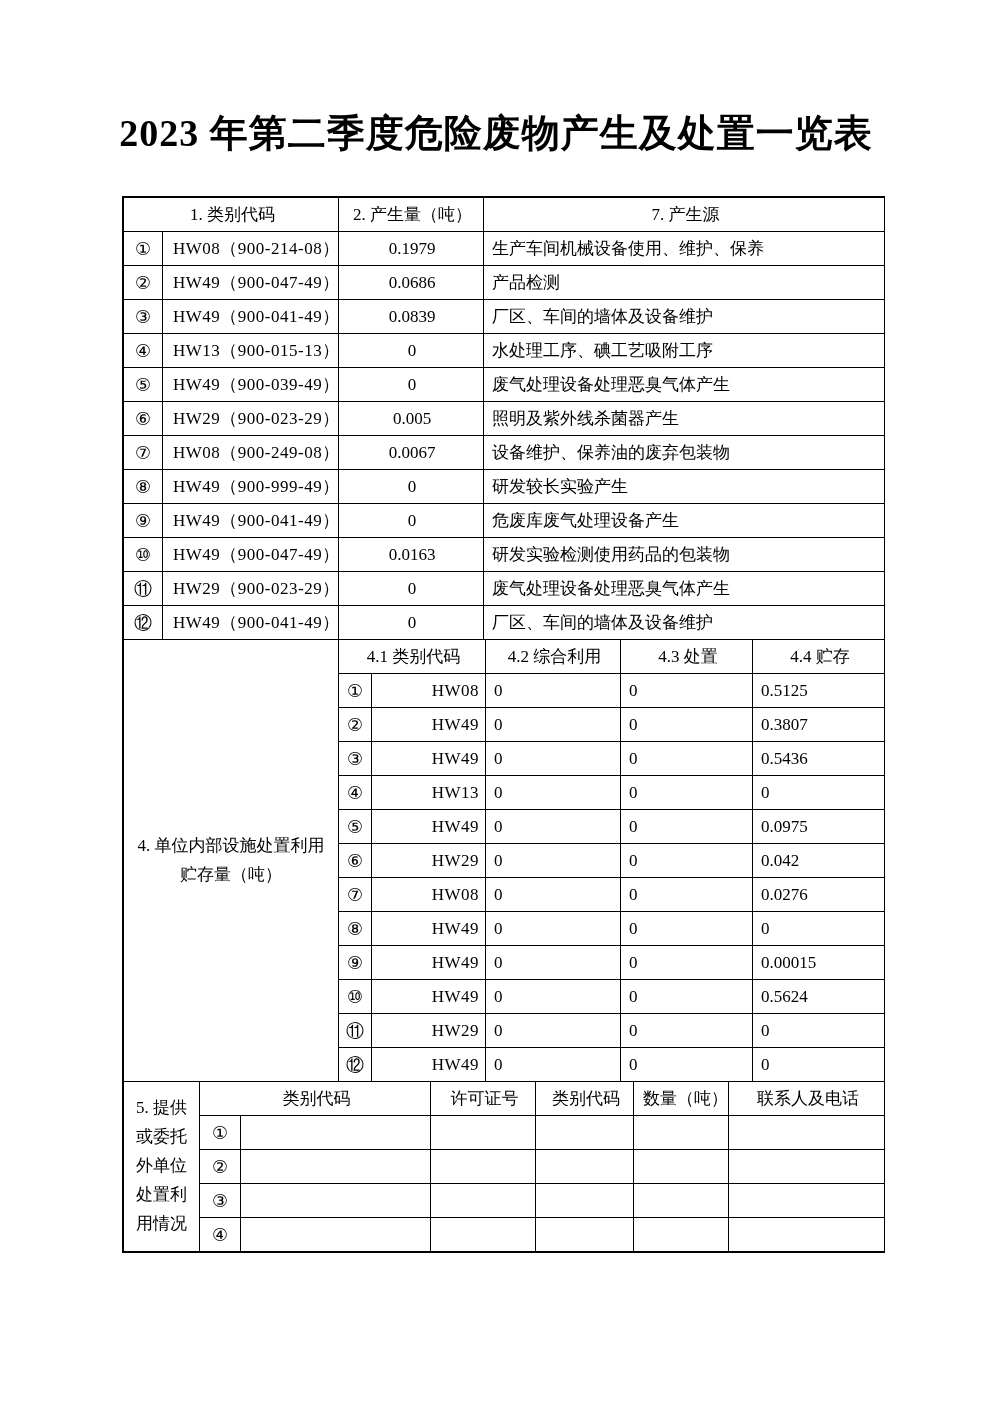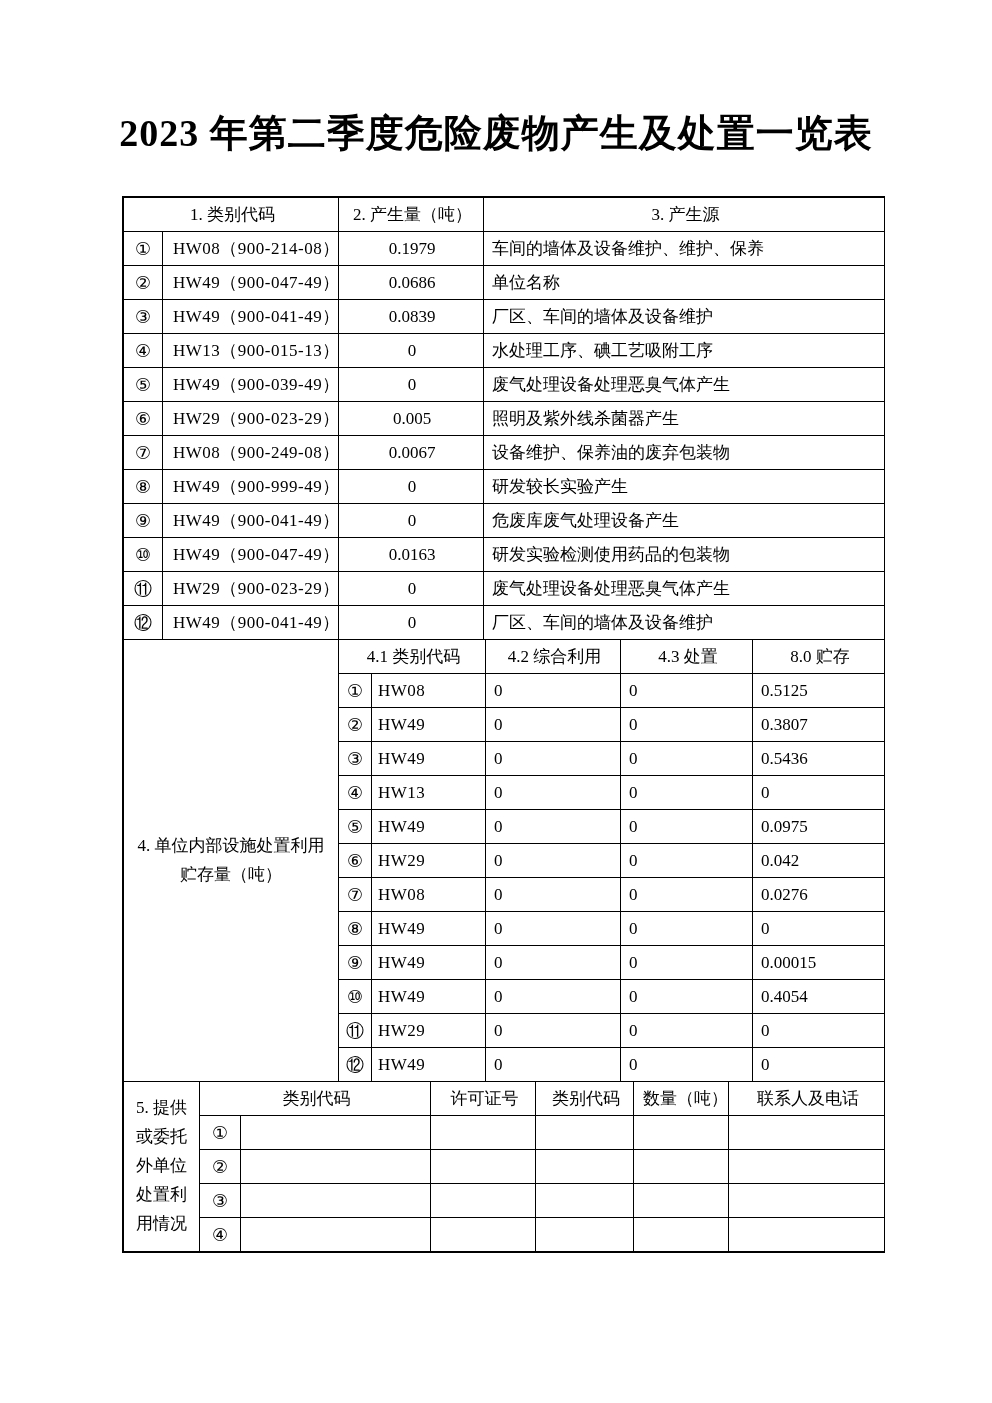--- a/index.html
+++ b/index.html
@@ -54,21 +54,21 @@
   th { text-align: center; padding-left: 9px; }
   .c-no {
     text-align: center;
     padding: 0;
     font-family: "DejaVu Sans", sans-serif;
     font-size: 18px;
   }
   .c-code { text-align: center; padding-left: 10px; letter-spacing: 0.5px; }
   .c-amt  { text-align: center; padding-left: 8px; }
   .c-src  { text-align: left; padding-left: 8px; }
-  .c-code-mid { text-align: left; letter-spacing: 0.5px; }
+  .c-code-mid { text-align: right; letter-spacing: 0.5px; }
   .c-val  { text-align: left; padding-left: 8px; }
   .lbl {
     text-align: center;
     vertical-align: middle;
     white-space: pre-line;
     line-height: 1.7;
     padding: 0 4px;
   }
 </style>
 </head>
@@ -84,36 +84,36 @@
       <colgroup>
         <col style="width:39px">
           <col style="width:176px">
           <col style="width:145px">
           <col style="width:401px">
       </colgroup>
       <thead>
         <tr>
           <th colspan="2">1. 类别代码</th>
           <th>2. 产生量（吨）</th>
-          <th>3. 产生源</th>
+          <th>7. 产生源</th>
         </tr>
       </thead>
       <tbody id="t1-body">
   <tr>
     <td class="c-no">①</td>
     <td class="c-code">HW08（900-214-08）</td>
     <td class="c-amt">0.1979</td>
-    <td class="c-src">车间的墙体及设备维护、维护、保养</td>
+    <td class="c-src">生产车间机械设备使用、维护、保养</td>
   </tr>
 
   <tr>
     <td class="c-no">②</td>
     <td class="c-code">HW49（900-047-49）</td>
     <td class="c-amt">0.0686</td>
-    <td class="c-src">单位名称</td>
+    <td class="c-src">产品检测</td>
   </tr>
 
   <tr>
     <td class="c-no">③</td>
     <td class="c-code">HW49（900-041-49）</td>
     <td class="c-amt">0.0839</td>
     <td class="c-src">厂区、车间的墙体及设备维护</td>
   </tr>
 
   <tr>
@@ -190,21 +190,21 @@
           <col style="width:132px">
           <col style="width:132px">
       </colgroup>
       <tbody id="t2-body">
         <tr>
           <td class="lbl" rowspan="13">4. 单位内部设施处置利用
 贮存量（吨）</td>
           <th colspan="2">4.1 类别代码</th>
           <th>4.2 综合利用</th>
           <th>4.3 处置</th>
-          <th>8.0 贮存</th>
+          <th>4.4 贮存</th>
         </tr>
 
   <tr>
     <td class="c-no">①</td>
     <td class="c-code-mid">HW08</td>
     <td class="c-val">0</td>
     <td class="c-val">0</td>
     <td class="c-val">0.5125</td>
   </tr>
 
@@ -270,21 +270,21 @@
     <td class="c-val">0</td>
     <td class="c-val">0</td>
     <td class="c-val">0.00015</td>
   </tr>
 
   <tr>
     <td class="c-no">⑩</td>
     <td class="c-code-mid">HW49</td>
     <td class="c-val">0</td>
     <td class="c-val">0</td>
-    <td class="c-val">0.4054</td>
+    <td class="c-val">0.5624</td>
   </tr>
 
   <tr>
     <td class="c-no">⑪</td>
     <td class="c-code-mid">HW29</td>
     <td class="c-val">0</td>
     <td class="c-val">0</td>
     <td class="c-val">0</td>
   </tr>
 

